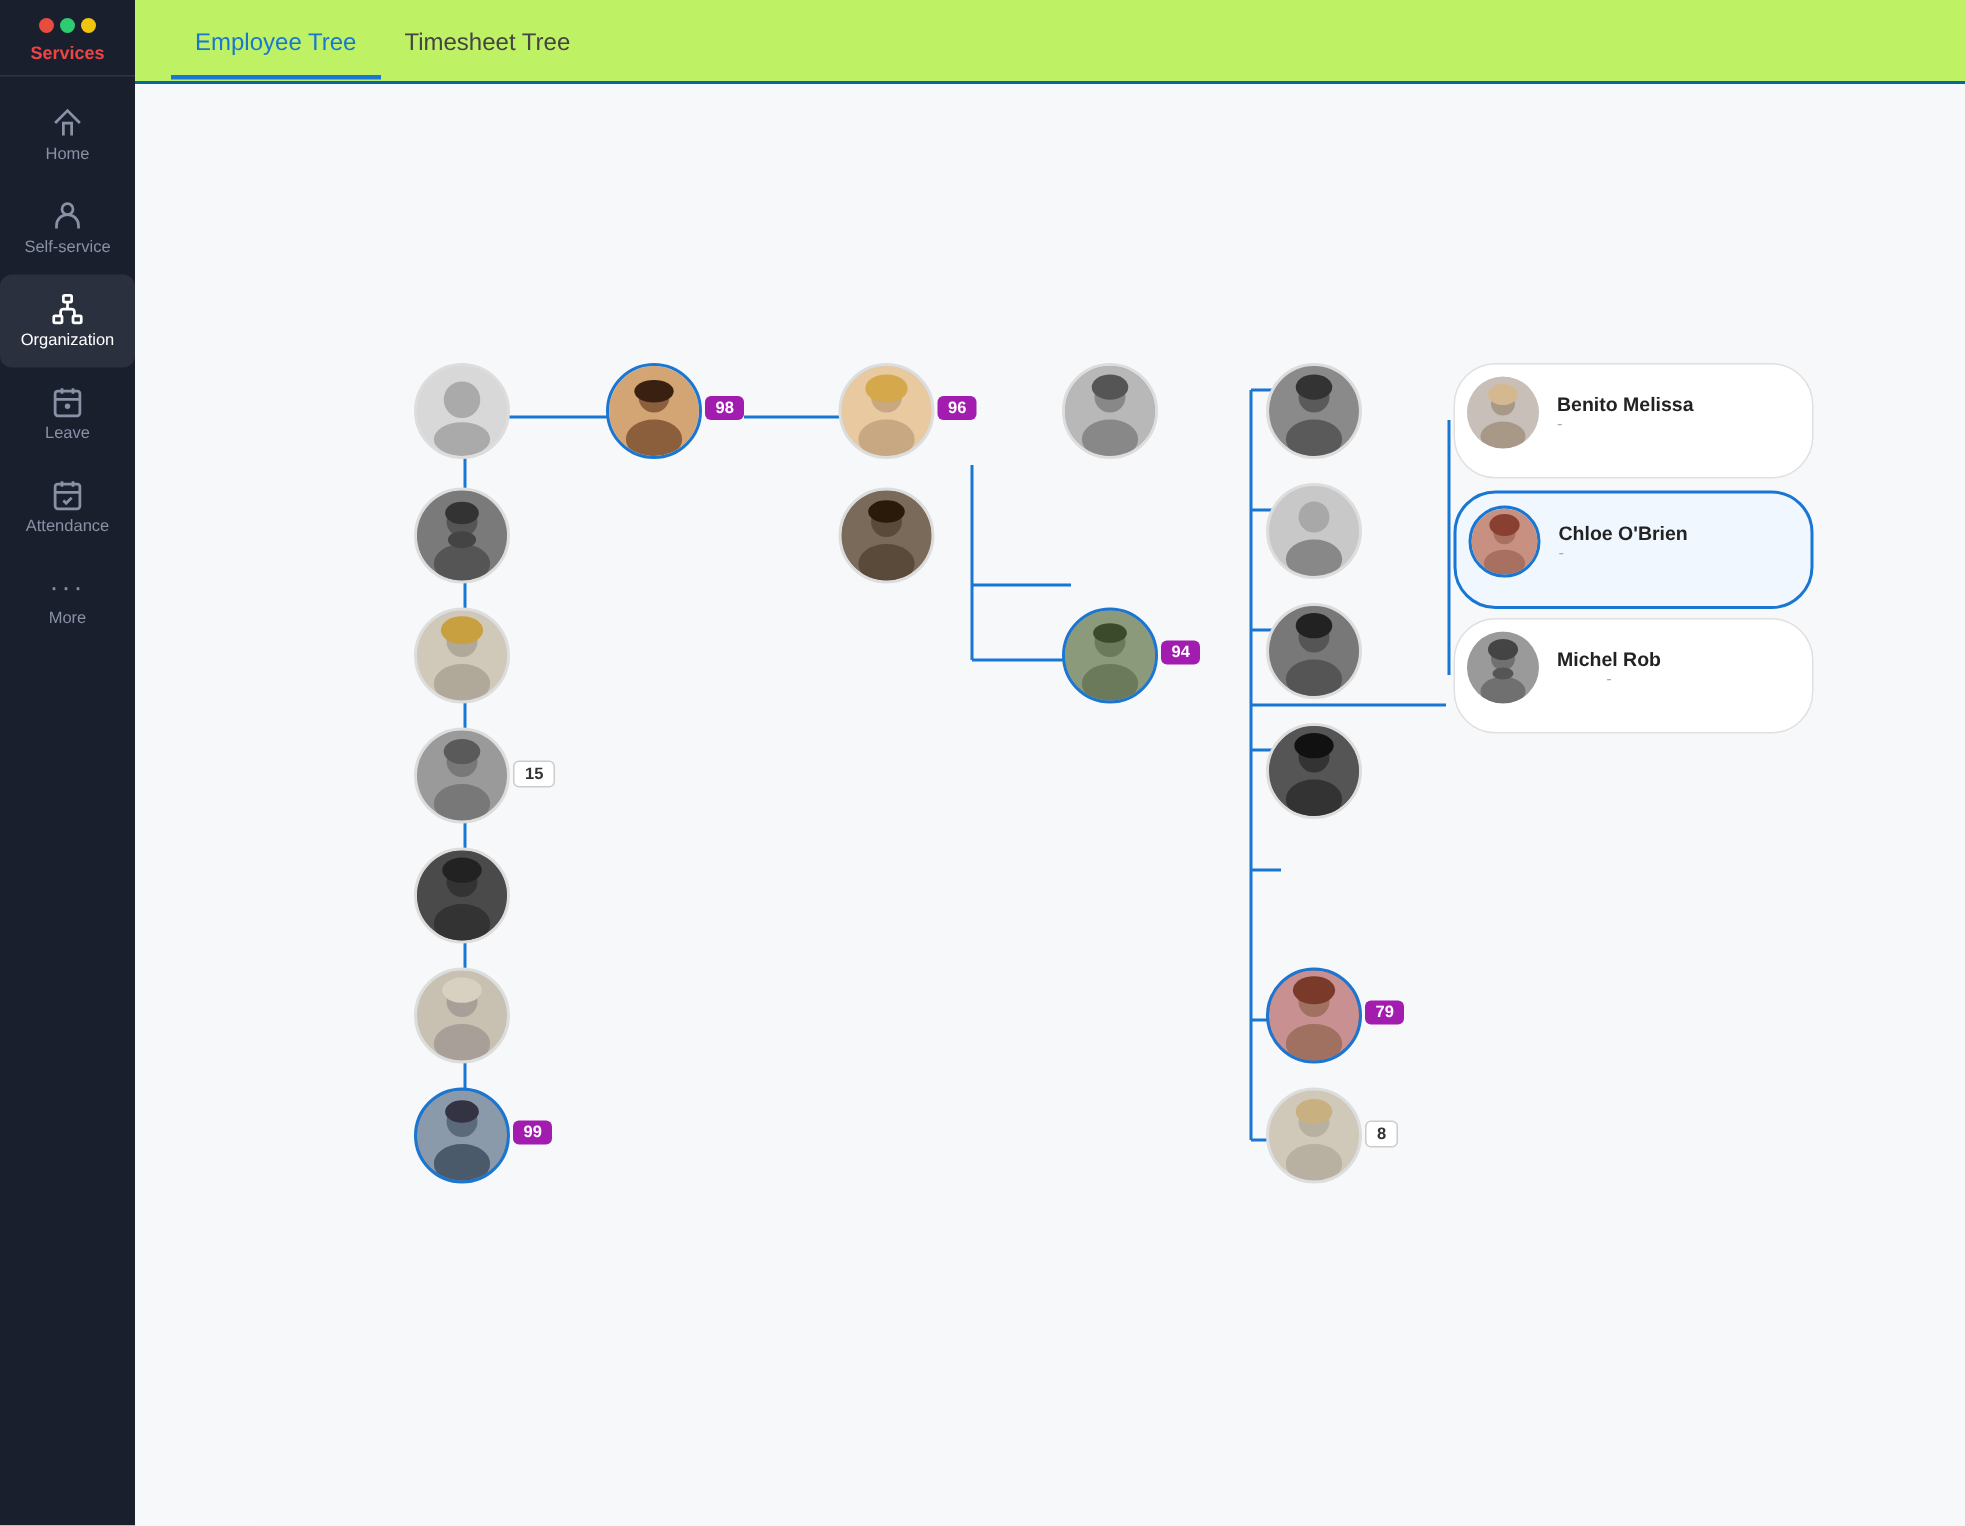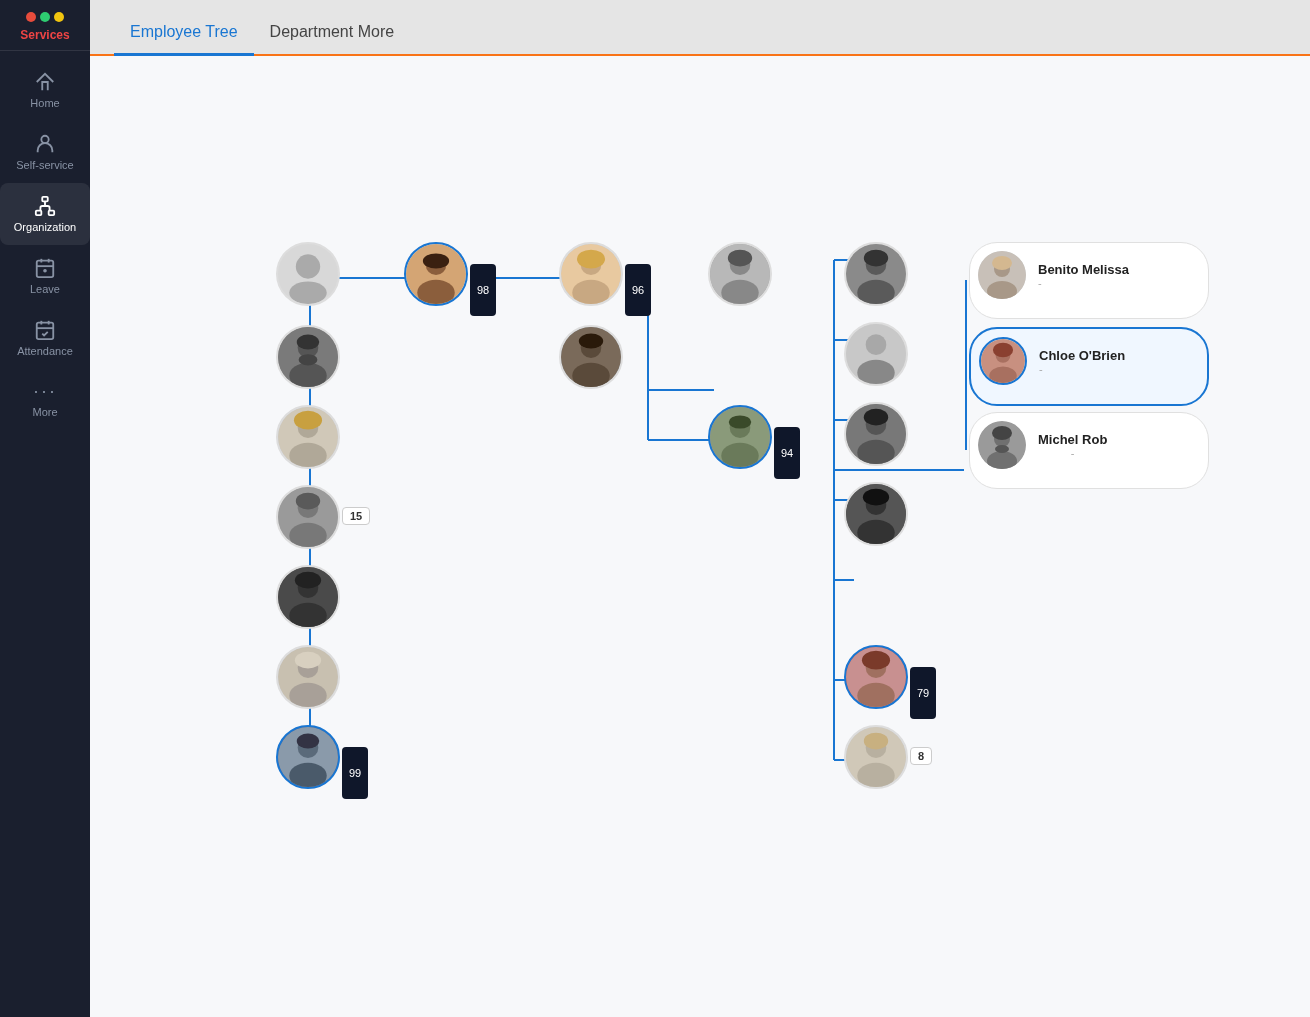--- a/index.html
+++ b/index.html
@@ -68,24 +68,24 @@
       flex: 1;
       display: flex;
       flex-direction: column;
       background: #fff;
       overflow: hidden;
     }
 
     
     .tabs-bar {
       display: flex;
-      align-items: flex-end;
+      align-items: center;
       padding: 0 24px;
-      border-bottom: 2px solid #f97316;
-      background: #e5e5e5;
+      border-bottom: 2px solid #0369a1;
+      background: #bef264;
       min-height: 56px;
     }
     .tab {
       padding: 16px 16px 12px;
       font-size: 16px;
       cursor: pointer;
       color: #444;
       font-weight: 500;
       border-bottom: 3px solid transparent;
       margin-bottom: -2px;
@@ -121,25 +121,25 @@
       display: flex;
       align-items: center;
       justify-content: center;
     }
     .avatar-circle.highlighted { border: 2.5px solid #1976d2; }
     .avatar-circle svg { width: 100%; height: 100%; }
 
     
     .badge {
       position: absolute;
-      background: #0f172a;
+      background: #a21caf;
       color: #fff;
       font-size: 11px;
-      font-weight: 400;
-      padding: 20px 7px;
+      font-weight: 700;
+      padding: 2px 7px;
       border-radius: 4px;
       white-space: nowrap;
       z-index: 10;
     }
     .badge-outline {
       position: absolute;
       background: #fff;
       color: #333;
       font-size: 11px;
       font-weight: 600;
@@ -251,21 +251,21 @@
       <span class="sidebar-more">···</span>
       <span class="sidebar-item-label">More</span>
     </div>
   </nav>
 </div>
 
 <div id="main">
 
   <div class="tabs-bar">
     <div class="tab active">Employee Tree</div>
-    <div class="tab">Department More</div>
+    <div class="tab">Timesheet Tree</div>
   </div>
 
   <div class="tree-area">
     <div class="org-tree" style="position: relative; height: 760px; width: 100%;">
 
       <svg class="connector-svg">
 
         <line x1="196" y1="680" x2="196" y2="198" stroke="#1976d2" stroke-width="2"></line>
 
         <line x1="196" y1="198" x2="318" y2="198" stroke="#1976d2" stroke-width="2"></line>

